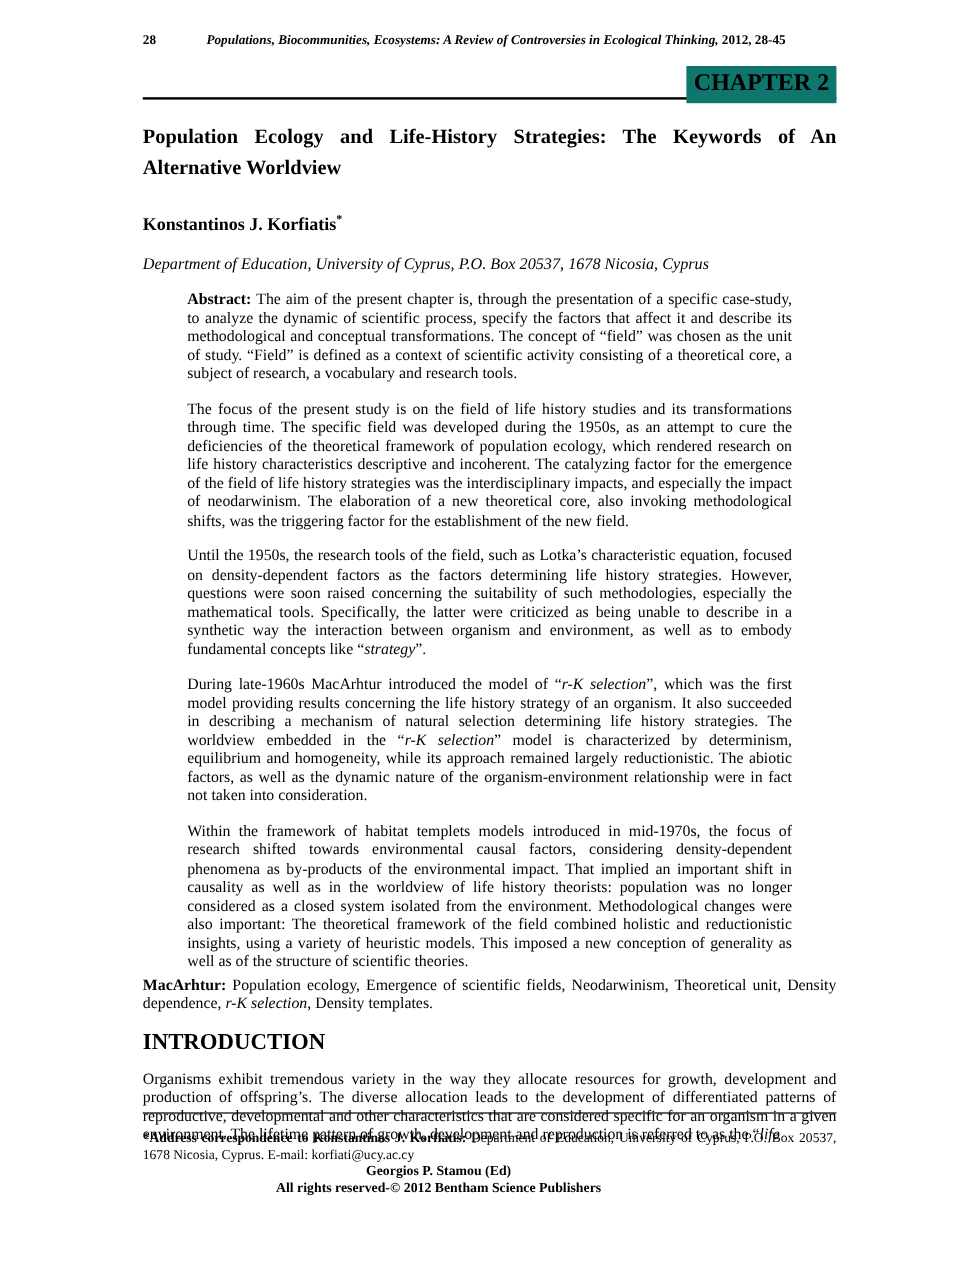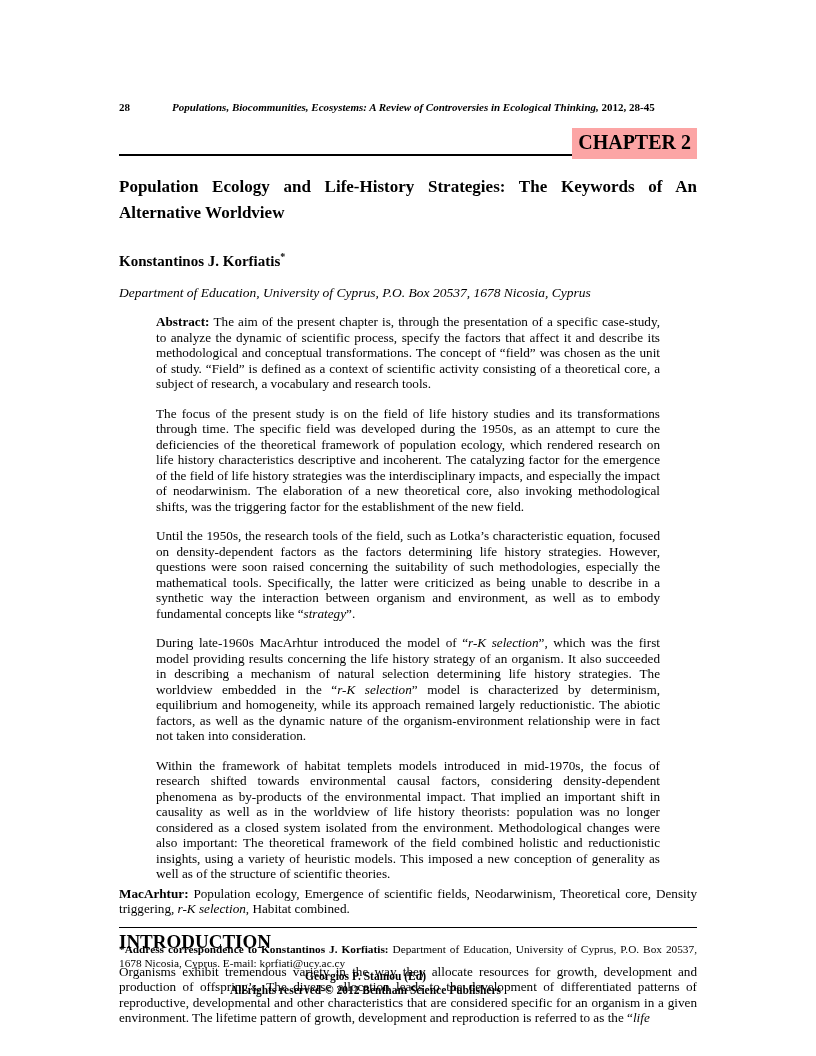--- a/index.html
+++ b/index.html
@@ -11,36 +11,36 @@
     background: #ffffff;
     overflow: hidden;
   }
   .content {
     position: absolute;
     left: 119px; top: 0;
     width: 578px;
   }
   
   .page-header {
-    margin-top: 100px;
+    margin-top: 27px;
     font-size: 11px;
     font-weight: bold;
     line-height: 14px;
     display: flex;
   }
   .page-num { width: 53px; flex: 0 0 53px; }
   .running-title { font-style: italic; }
   .running-tail { font-style: normal; }
   
   .chapter-row { position: relative; text-align: right; margin-top: 14px; height: 31px; }
   .chapter-rule { position: absolute; left: 0; right: 0; bottom: 3px; border-bottom: 2px solid #000; }
   .chapter-label {
     position: relative;
     display: inline-block;
-    background: #fca5a5;
+    background: #0f766e;
     font-weight: bold;
     font-size: 20px;
     line-height: 26px;
     padding: 1px 6px 4px 6px;
   }
   
   .article-title {
     margin-top: 15px;
     font-size: 17px;
     font-weight: bold;
@@ -106,21 +106,21 @@
     <div class="affiliation">Department of Education, University of Cyprus, P.O. Box 20537, 1678 Nicosia, Cyprus</div>
 
     <div class="abstract">
       <p><span style="font-weight: bold;">Abstract: </span><span>The aim of the present chapter is, through the presentation of a specific case-study, to analyze the dynamic of scientific process, specify the factors that affect it and describe its methodological and conceptual transformations. The concept of “field” was chosen as the unit of study. “Field” is defined as a context of scientific activity consisting of a theoretical core, a subject of research, a vocabulary and research tools.</span></p>
       <p><span>The focus of the present study is on the field of life history studies and its transformations through time. The specific field was developed during the 1950s, as an attempt to cure the deficiencies of the theoretical framework of population ecology, which rendered research on life history characteristics descriptive and incoherent. The catalyzing factor for the emergence of the field of life history strategies was the interdisciplinary impacts, and especially the impact of neodarwinism. The elaboration of a new theoretical core, also invoking methodological shifts, was the triggering factor for the establishment of the new field.</span></p>
       <p><span>Until the 1950s, the research tools of the field, such as Lotka’s characteristic equation, focused on density-dependent factors as the factors determining life history strategies. However, questions were soon raised concerning the suitability of such methodologies, especially the mathematical tools. Specifically, the latter were criticized as being unable to describe in a synthetic way the interaction between organism and environment, as well as to embody fundamental concepts like “</span><span style="font-style: italic;">strategy</span><span>”.</span></p>
       <p><span>During late-1960s MacArhtur introduced the model of “</span><span style="font-style: italic;">r-K selection</span><span>”, which was the first model providing results concerning the life history strategy of an organism. It also succeeded in describing a mechanism of natural selection determining life history strategies. The worldview embedded in the “</span><span style="font-style: italic;">r-K selection</span><span>” model is characterized by determinism, equilibrium and homogeneity, while its approach remained largely reductionistic. The abiotic factors, as well as the dynamic nature of the organism-environment relationship were in fact not taken into consideration.</span></p>
       <p><span>Within the framework of habitat templets models introduced in mid-1970s, the focus of research shifted towards environmental causal factors, considering density-dependent phenomena as by-products of the environmental impact. That implied an important shift in causality as well as in the worldview of life history theorists: population was no longer considered as a closed system isolated from the environment. Methodological changes were also important: The theoretical framework of the field combined holistic and reductionistic insights, using a variety of heuristic models. This imposed a new conception of generality as well as of the structure of scientific theories.</span></p>
     </div>
 
-    <p class="keywords"><span style="font-weight: bold;">MacArhtur: </span><span>Population ecology, Emergence of scientific fields, Neodarwinism, Theoretical core, Density triggering, </span><span style="font-style: italic;">r-K selection</span><span>, Habitat combined.</span></p>
+    <p class="keywords"><span style="font-weight: bold;">MacArhtur: </span><span>Population ecology, Emergence of scientific fields, Neodarwinism, Theoretical unit, Density dependence, </span><span style="font-style: italic;">r-K selection</span><span>, Density templates.</span></p>
 
     <h2 class="section-heading">INTRODUCTION</h2>
 
     <p class="body-par"><span>Organisms exhibit tremendous variety in the way they allocate resources for growth, development and production of offspring’s. The diverse allocation leads to the development of differentiated patterns of reproductive, developmental and other characteristics that are considered specific for an organism in a given environment. The lifetime pattern of growth, development and reproduction is referred to as the “</span><span style="font-style: italic;">life</span></p>
 
   </div>
 
   <div class="footnote"><span style="font-weight: bold;">*Address correspondence to Konstantinos J. Korfiatis: </span><span>Department of Education, University of Cyprus, P.O. Box 20537, 1678 Nicosia, Cyprus. E-mail: korfiati@ucy.ac.cy</span></div>
 
   <div class="page-footer">

